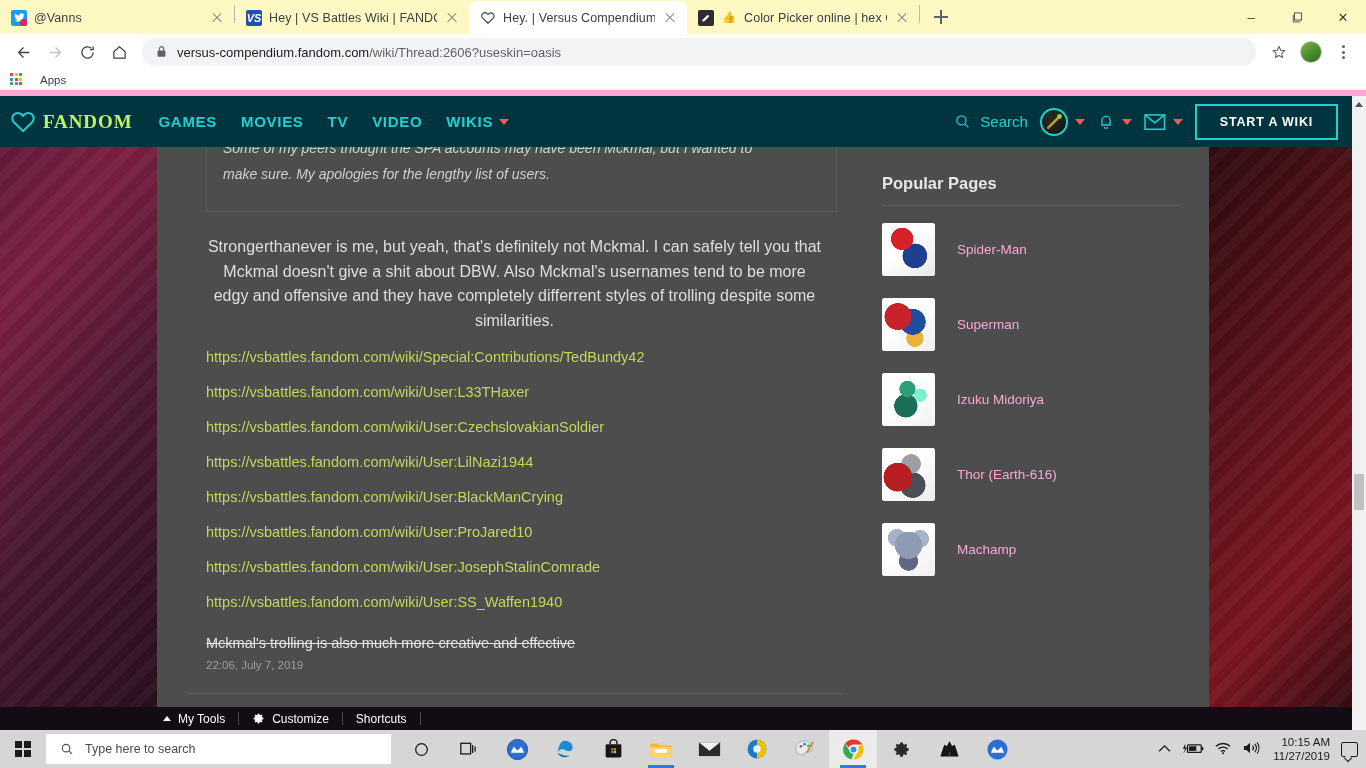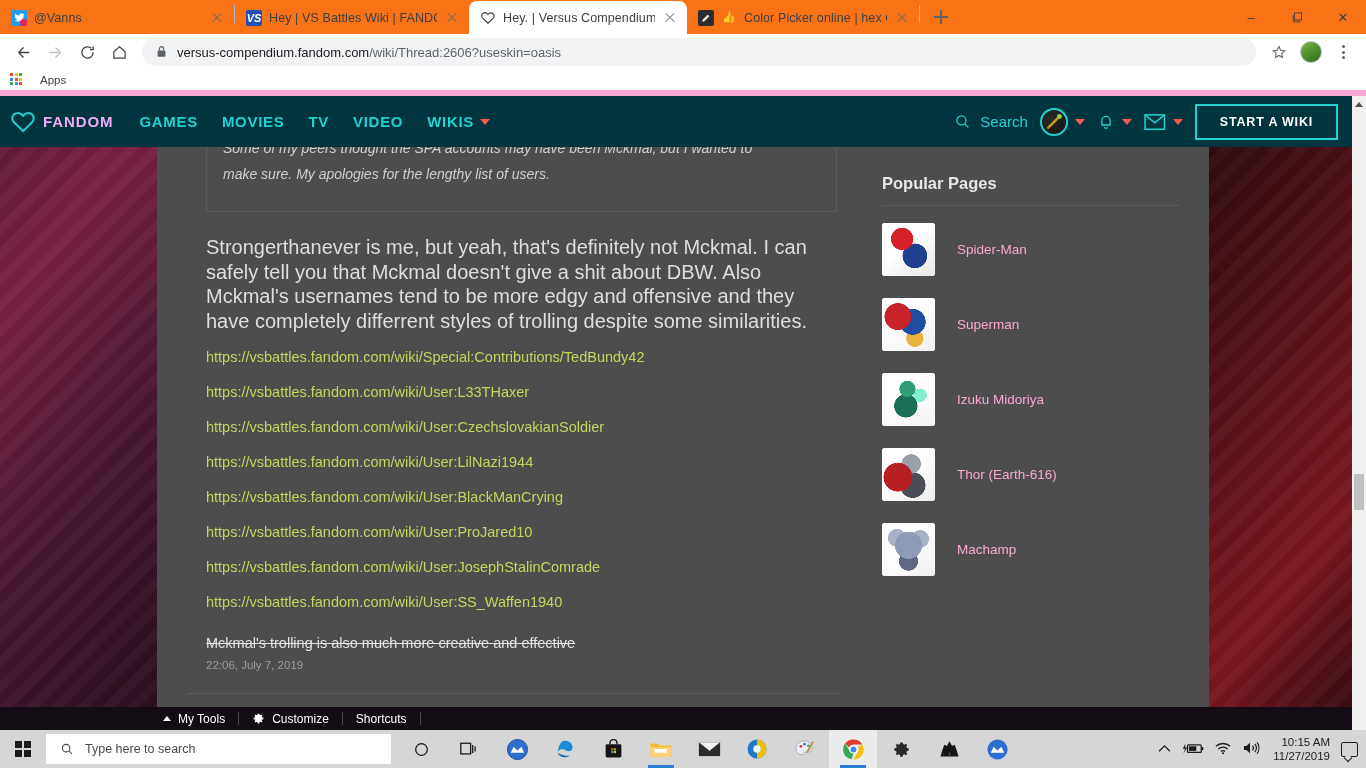--- a/index.html
+++ b/index.html
@@ -8,21 +8,21 @@
     width: 1366px; height: 768px; overflow: hidden;
     font-family: "Liberation Sans", sans-serif;
     background: #ffffff;
   }
 
   
   .browser { width: 1366px; height: 730px; background: #ffffff; position: relative; }
 
   
   .tabstrip {
-    height: 34px; background: #f97316; display: flex; align-items: flex-end;
+    height: 34px; background: #fef9c3; display: flex; align-items: flex-end;
     position: relative; padding-left: 0;
   }
   .tab {
     height: 33px; display: flex; align-items: center; gap: 7px;
     padding: 0 9px 0 11px; font-size: 12px; color: #3c4043;
     min-width: 0; position: relative;
   }
   .tab.inactive { width: 234px; }
   .tab.active {
     width: 218px; background: #ffffff;
@@ -109,21 +109,21 @@
       repeating-linear-gradient(135deg, rgba(255,255,255,.030) 0 9px, rgba(0,0,0,.030) 9px 18px),
       linear-gradient(128deg, #5c1937 0%, #7b1f42 9%, #4a1832 20%, #2b1020 33%,
         #1a0a12 44%, #140a0c 53%, #22090c 62%, #3b0d12 71%, #62131c 82%, #7b1620 90%, #2a0a10 100%);
   }
   
   .fandombar {
     position: absolute; left:0; top:0; width: 1352px; height: 51px;
     background: #00353f; display: flex; align-items: center; z-index: 5;
   }
   .fd-logo { display:flex; align-items:center; gap:7px; padding: 0 26px 0 10px; }
-  .fd-logo .wordmark { color:#f0abfc; font-weight: bold; font-size: 15px; letter-spacing: .9px; }
+  .fd-logo .wordmark { color:#bef264; font-weight: bold; font-size: 19px; letter-spacing: .9px; font-family: Liberation Serif, serif; }
   .fd-nav { display:flex; align-items:flex-start; gap: 24px; }
   .fd-nav a {
     color:#21d0d0; font-size: 15px; font-weight: bold; letter-spacing: .7px;
     text-decoration:none; display:flex; align-items:center; gap:6px;
   }
   .caret-d { width:0;height:0;border-left:5px solid transparent;border-right:5px solid transparent;border-top:6px solid #f45b4c; display:inline-block; }
   .fd-right { margin-left: auto; display:flex; align-items:center; gap: 12px; padding-right: 14px; }
   .fd-search { display:flex; align-items:center; gap:9px; color:#21d0d0; font-size:15px; }
   .fd-ava {
     width: 28px; height: 28px; border-radius:50%; border: 2px solid #21d0d0;
@@ -148,21 +148,21 @@
     margin: 0 35px 0 49px; border: 1px solid #5c5c5c; border-top: 0;
     padding: 0 16px 24px 16px; background: #4d4d4d;
   }
   .quote-box p {
     font-style: italic; font-size: 14px; line-height: 26px; color: #cfcfcf;
   }
   .quote-clip { height: 14px; overflow: hidden; position: relative; }
   .quote-clip p { position: relative; top: -12px; }
 
   .body-para {
-    margin: 23px 49px 0 49px; font-size: 20px; line-height: 24.5px; color:#dedede;
+    margin: 23px 49px 0 49px; font-size: 16px; line-height: 24.5px; color:#dedede;text-align:center;
   }
   .link-list { margin: 0 49px; }
   .link-list a {
     display: block; color: #c4d65f; font-size: 14.5px; text-decoration: none;
     padding: 13px 0 0 0; line-height: 22px;
   }
   .strike-line {
     margin: 22px 49px 0 49px; font-size: 14.5px; color: #e3e3e3;
     text-decoration: line-through; text-decoration-thickness: 1px;
   }

